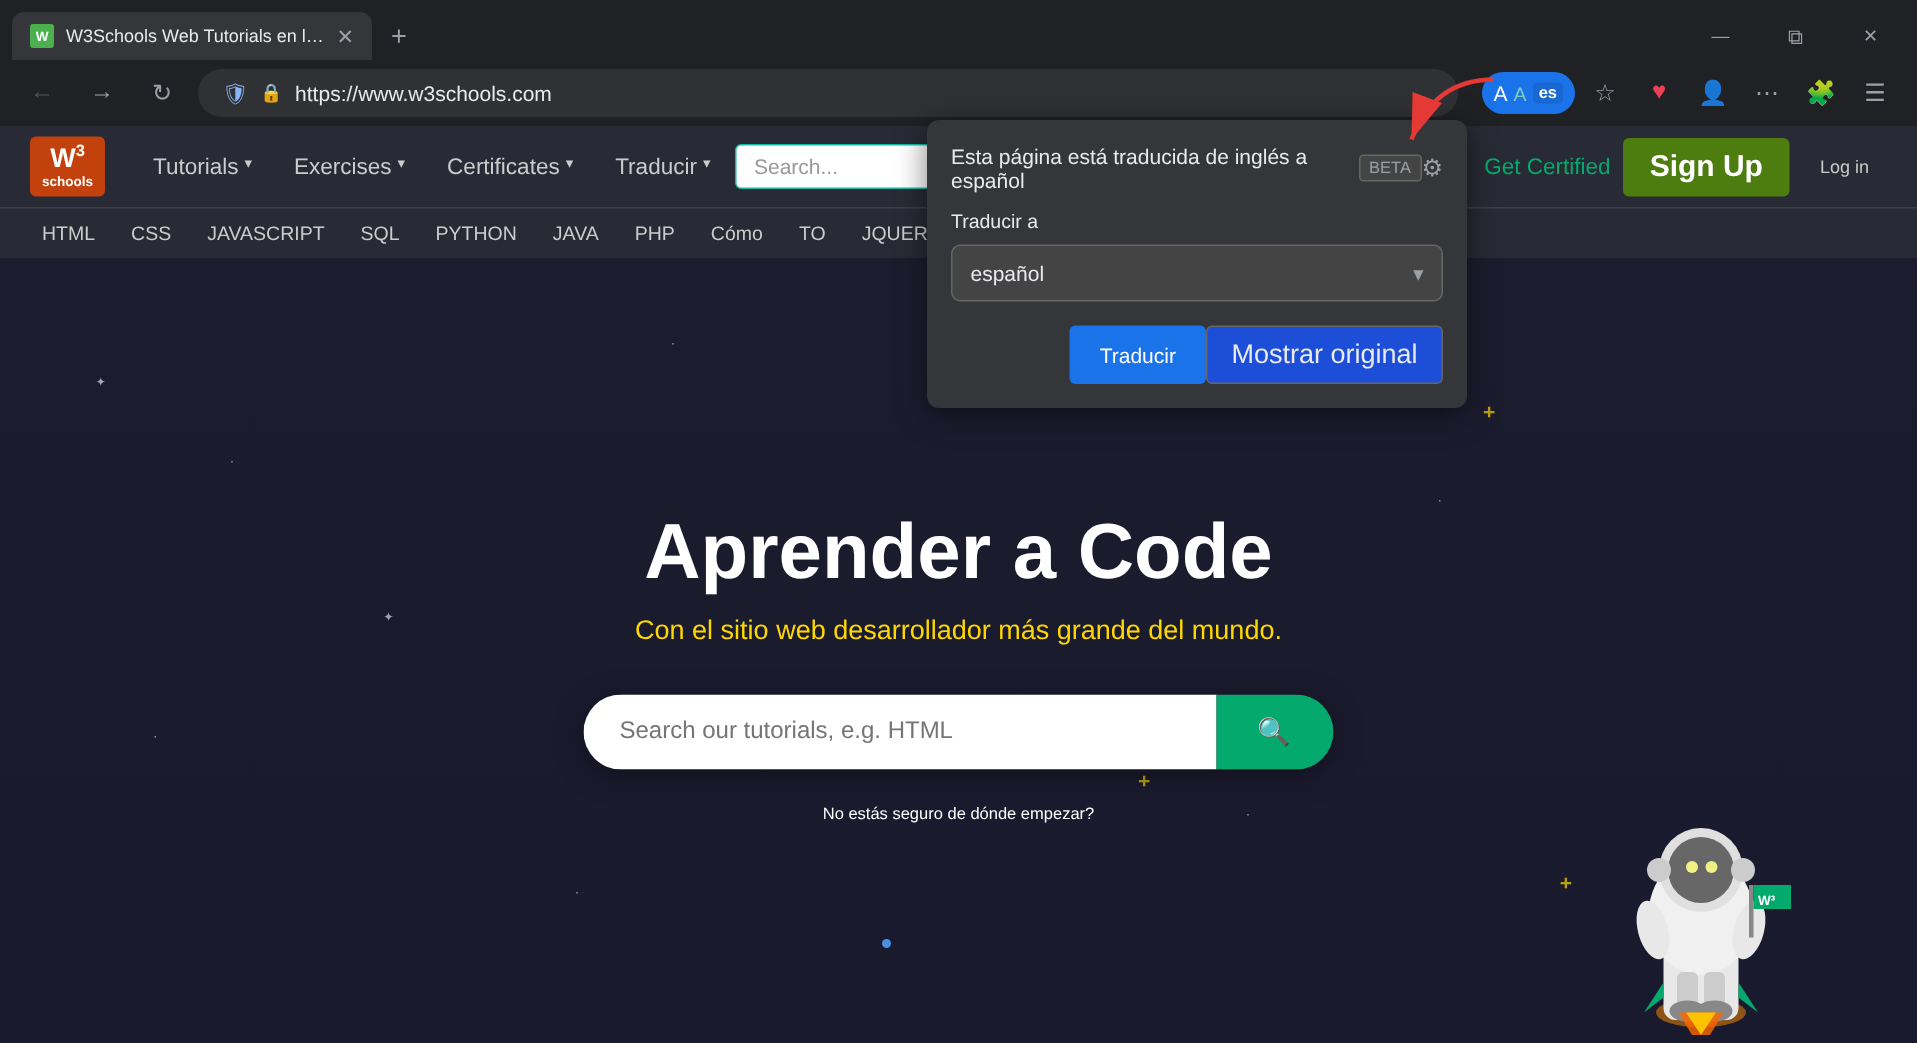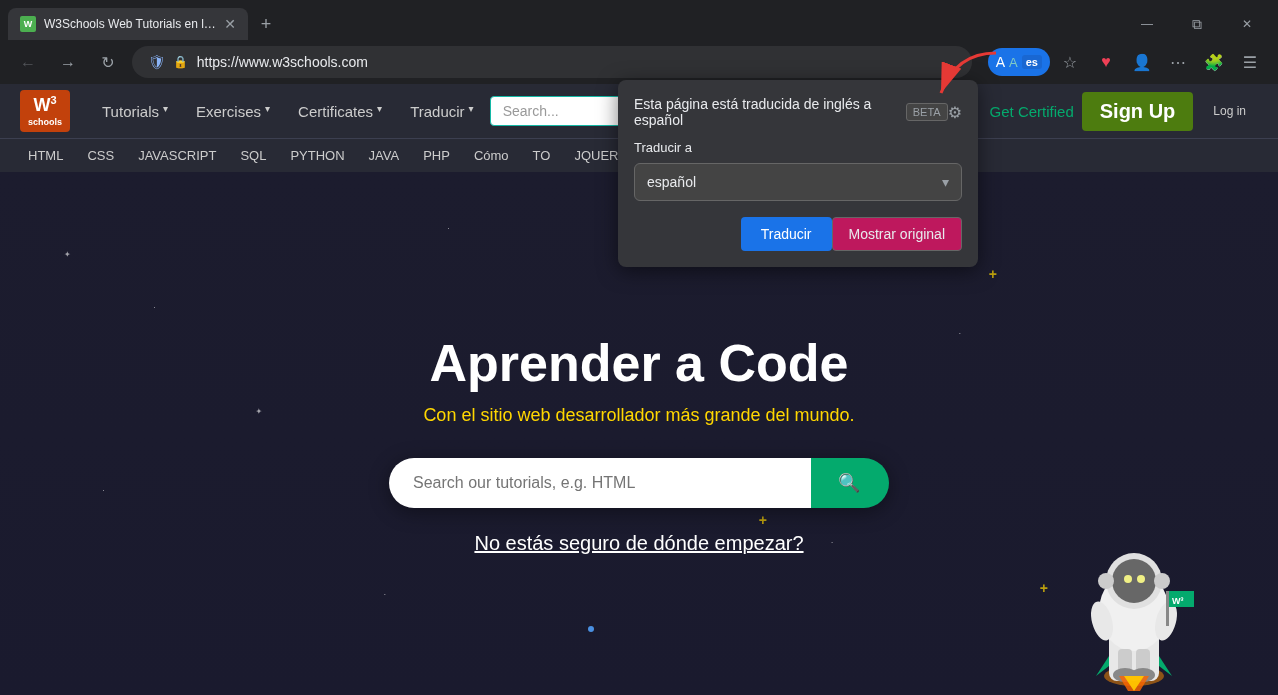--- a/index.html
+++ b/index.html
@@ -50,35 +50,35 @@
     .main-content { background: #1a1a2e; background: linear-gradient(180deg, #1c1c2e 0%, #1a1a2e 100%); position: relative; overflow: hidden; height: calc(695px - 40px - 44px - 54px - 34px); display: flex; flex-direction: column; align-items: center; justify-content: center; padding-top: 20px; }
     .stars { position: absolute; top: 0; left: 0; width: 100%; height: 100%; pointer-events: none; }
     .star { position: absolute; color: white; font-size: 8px; opacity: 0.6; }
     .cross { position: absolute; color: #ffd700; font-size: 14px; opacity: 0.7; font-weight: bold; }
     .main-title { font-size: 52px; font-weight: 800; color: white; text-align: center; z-index: 1; margin-bottom: 12px; }
     .main-subtitle { color: #ffd700; font-size: 18px; font-weight: 500; text-align: center; z-index: 1; margin-bottom: 32px; }
     .search-container { display: flex; width: 500px; z-index: 1; border-radius: 30px; overflow: hidden; box-shadow: 0 4px 20px rgba(0,0,0,0.4); margin-bottom: 24px; }
     .search-input-main { flex: 1; border: none; padding: 16px 24px; font-size: 16px; color: #333; outline: none; background: white; }
     .search-btn-main { background: #04aa6d; border: none; padding: 0 28px; cursor: pointer; display: flex; align-items: center; justify-content: center; }
     .search-icon-main { color: white; font-size: 18px; }
-    .not-sure-link { color: white; font-size: 20px; text-decoration: underline; cursor: pointer; z-index: 1; font-weight: 500; }
+    .not-sure-link { color: white; font-size: 11px; cursor: pointer; z-index: 1; font-weight: 500; }
     .mascot { position: absolute; right: 64px; bottom: 0; width: 160px; z-index: 1; }
 
     
     .translation-popup { position: absolute; top: 80px; right: 300px; background: #35363a; border-radius: 8px; padding: 16px; width: 360px; box-shadow: 0 4px 20px rgba(0,0,0,0.5); z-index: 1000; }
     .popup-header { display: flex; align-items: center; justify-content: space-between; margin-bottom: 12px; }
     .popup-title { color: #e8eaed; font-size: 14px; }
     .beta-badge { background: #444; color: #9aa0a6; font-size: 11px; padding: 2px 6px; border-radius: 3px; margin-left: 8px; border: 1px solid #666; }
     .gear-popup-btn { color: #9aa0a6; font-size: 16px; cursor: pointer; }
     .popup-label { color: #e8eaed; font-size: 13px; margin-bottom: 8px; }
     .lang-select { width: 100%; background: #444; border: 1px solid #666; color: #e8eaed; padding: 10px 12px; border-radius: 6px; font-size: 14px; display: flex; align-items: center; justify-content: space-between; cursor: pointer; margin-bottom: 16px; }
     .lang-select-chevron { color: #9aa0a6; }
     .popup-buttons { display: flex; gap: 0; justify-content: flex-end; }
     .translate-action-btn { background: #1a73e8; color: white; border: none; padding: 8px 20px; border-radius: 4px; font-size: 14px; cursor: pointer; }
-    .show-original-btn { background: #be185d; color: #e8eaed; border: 1px solid #666; padding: 8px 16px; border-radius: 4px; font-size: 14px; cursor: pointer; }
+    .show-original-btn { background: #1d4ed8; color: #e8eaed; border: 1px solid #666; padding: 8px 16px; border-radius: 4px; font-size: 18px; cursor: pointer; }
   </style>
 </head>
 <body>
 
 <div class="browser-chrome">
   <div class="tab-bar">
     <div class="tab">
       <div class="tab-favicon">
         <span>W</span>
       </div>

